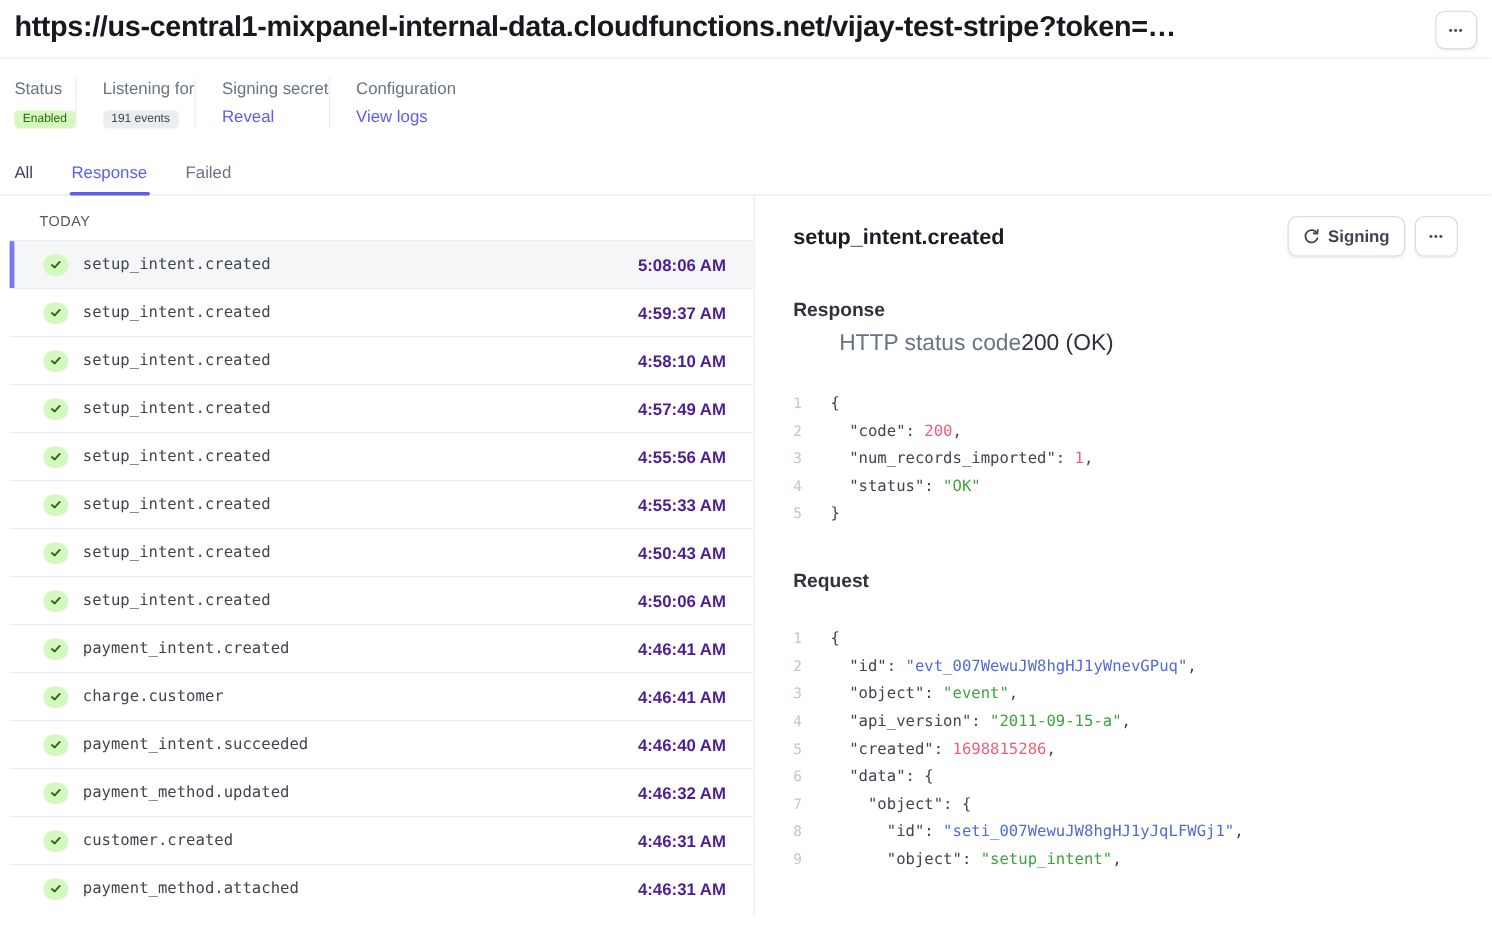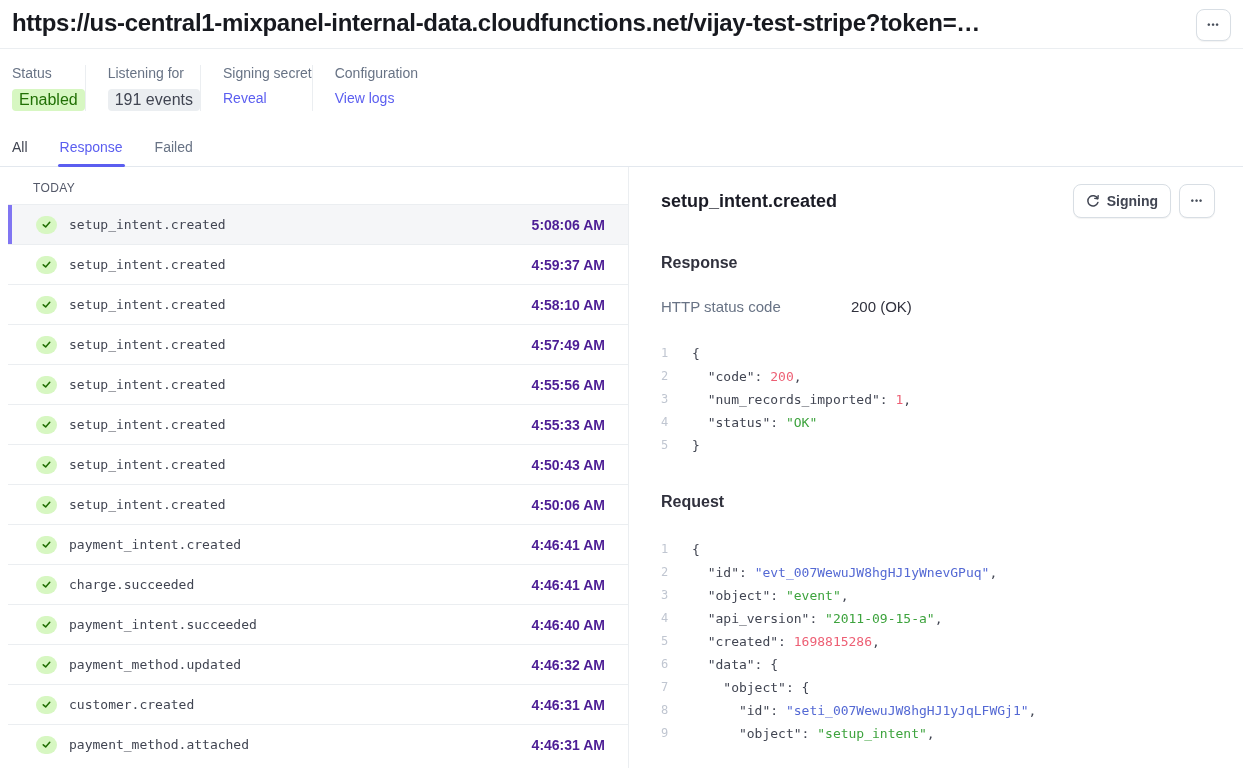--- a/index.html
+++ b/index.html
@@ -14,21 +14,21 @@
   .icon-btn { background:#fff; border:1px solid #d8dee4; border-radius:8px;
     box-shadow:0 1px 1px rgba(0,0,0,0.05); color:#474e5a; cursor:pointer;
     display:flex; align-items:center; justify-content:center; }
   .overflow-btn { width:35px; height:32px; font-size:15px; font-weight:700; line-height:1; }
 
   
   .summary { display:flex; padding:16px 12px 14px 12px; }
   .summary-col { margin-right:22px; border-right:1px solid var(--border,#ebeef1); }
   .summary-col:last-child { border-right:none; }
   .summary-label { font-size:14px; color:var(--text-secondary,#687385); margin-bottom:8px; }
-  .badge { display:inline-block; font-size:16px; font-weight:500; padding:2px 7px; border-radius:4px; }
+  .badge { display:inline-block; font-size:10px; font-weight:500; padding:2px 7px; border-radius:4px; }
   .badge-green { background:var(--badge-green-bg,#d7f7c2); color:var(--badge-green-text,#217005); }
   .badge-gray { background:var(--badge-gray-bg,#ebeef1); color:var(--badge-gray-text,#414552); }
   .link { font-size:14px; color:var(--accent,#5b5ef0); font-weight:500; cursor:pointer; text-decoration:none; }
   .info-icon { display:inline-flex; align-items:center; justify-content:center;
     width:13px; height:13px; border-radius:3px; background:#7e8694; color:#fff;
     font-size:9px; font-weight:700; font-family:"Liberation Serif",serif; margin-left:5px;
     vertical-align:1px; }
 
   
   .tabs { display:flex; padding:14px 12px 0 12px; border-bottom:1px solid #e3e8ee; }
@@ -60,21 +60,21 @@
   
   .detail { flex:1; padding:17px 28px 0 32px; overflow:hidden; }
   .detail-header { display:flex; align-items:center; justify-content:space-between; }
   .detail-title { font-size:18px; font-weight:700; color:#1a1b25; }
   .detail-actions { display:flex; gap:8px; }
   .resend-btn { height:34px; padding:0 12px; font-size:14px; font-weight:600;
     color:#414552; gap:7px; font-family:"Liberation Sans",sans-serif; }
   .detail-overflow { width:36px; height:34px; font-size:15px; font-weight:700; }
 
   .section-heading { font-size:16px; font-weight:700; color:#30313d; margin-top:36px; }
-  .kv-row { display:flex; margin-top:26px; font-size:15px; }
+  .kv-row { display:flex; margin-top:8px; font-size:19px;text-align:right; }
   .kv-label { width:190px; color:var(--text-secondary,#687385); }
   .kv-value { color:#30313d; }
 
   .code-block { margin-top:27px; font-family:"DejaVu Sans Mono",monospace; font-size:13px; }
   .code-line { display:flex; line-height:23px; }
   .ln { width:18px; flex:none; color:var(--line-number,#c0c6d1); font-size:12px; }
   .code-text { margin-left:13px; white-space:pre; color:#414552; }
   .tok-num { color:var(--code-num,#ed5f74); }
   .tok-str { color:var(--code-str,#3da33d); }
   .tok-id  { color:var(--code-id,#5469d4); }
@@ -199,21 +199,21 @@
     </span>
     <span class="event-name">payment_intent.created</span>
     <span class="event-time">4:46:41 AM</span>
   </div>
         <div class="event-row">
     <span class="check-icon">
       <svg width="13" height="13" viewBox="0 0 20 20" fill="none" stroke="#217005" stroke-width="2.4" stroke-linecap="round" stroke-linejoin="round">
         <polyline points="5,10.5 8.7,13.7 15,6.5"></polyline>
       </svg>
     </span>
-    <span class="event-name">charge.succeeded</span>
+    <span class="event-name">charge.customer</span>
     <span class="event-time">4:46:41 AM</span>
   </div>
         <div class="event-row">
     <span class="check-icon">
       <svg width="13" height="13" viewBox="0 0 20 20" fill="none" stroke="#217005" stroke-width="2.4" stroke-linecap="round" stroke-linejoin="round">
         <polyline points="5,10.5 8.7,13.7 15,6.5"></polyline>
       </svg>
     </span>
     <span class="event-name">payment_intent.succeeded</span>
     <span class="event-time">4:46:40 AM</span>

